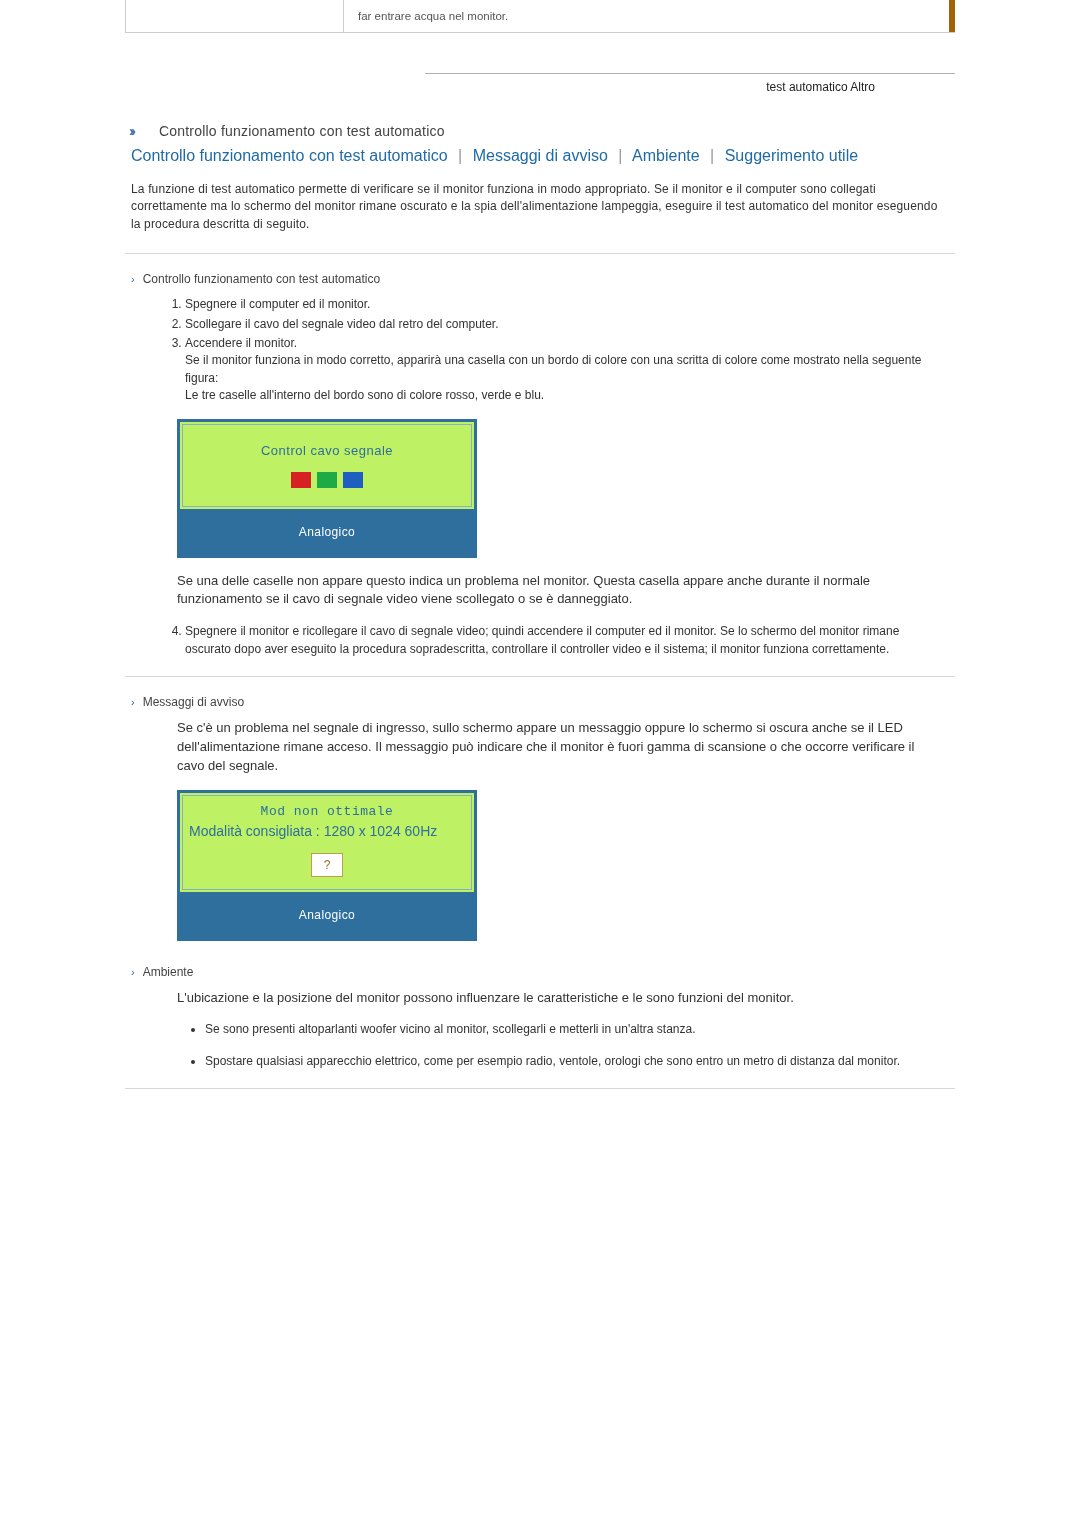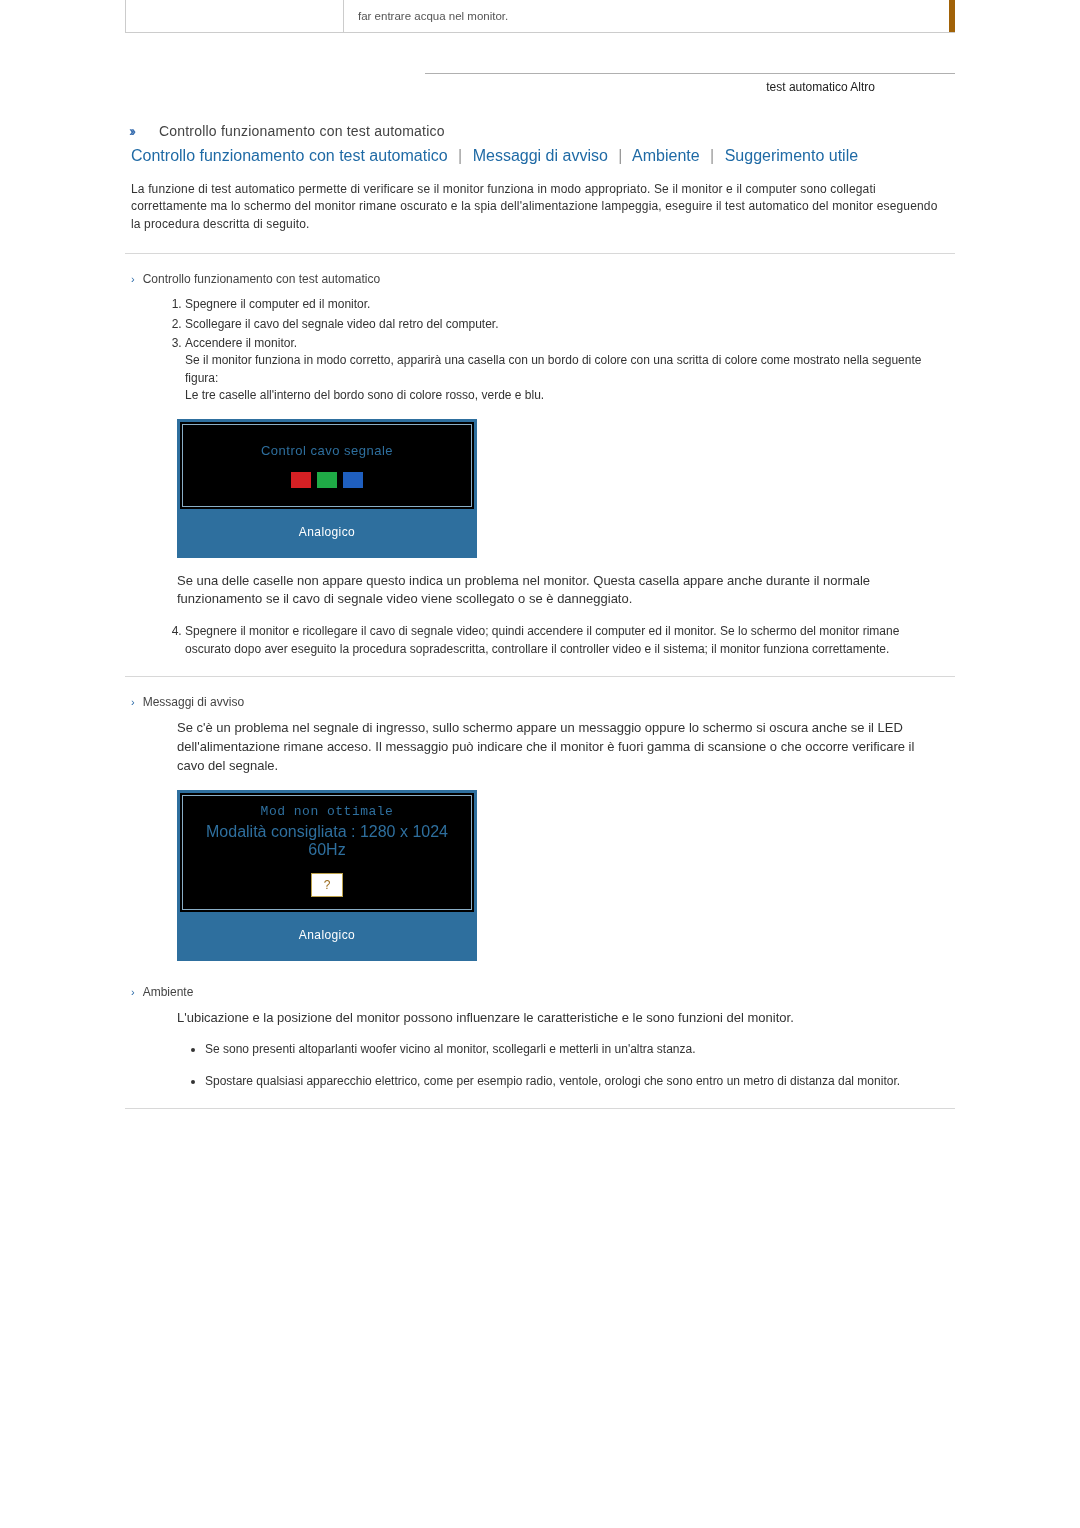--- a/index.html
+++ b/index.html
@@ -120,38 +120,38 @@
     padding: 0 20px 0 52px;
     font-size: 13px;
     color: #333;
     line-height: 1.45;
     margin: 8px 0 14px 0;
   }
   .monitor-dialog {
     margin: 14px 0 14px 52px;
     width: 300px;
     border: 3px solid #2e6f9e;
-    background: #000000;
+    background: #bef264;
     box-sizing: border-box;
   }
   .monitor-inner {
     border: 1px solid #8aaec6;
     margin: 2px;
   }
   .dlg-title {
     color: #2e6f9e;
     text-align: center;
     font-size: 13px;
     padding: 18px 6px 10px 6px;
     letter-spacing: 0.5px;
   }
   .dlg-sub {
     color: #2e6f9e;
-    text-align: center;
-    font-size: 16px;
+    text-align: left;
+    font-size: 14px;
     padding: 2px 6px 8px 6px;
   }
   .color-row {
     display: flex;
     justify-content: center;
     gap: 6px;
     padding: 4px 0 18px 0;
   }
   .swatch { width: 20px; height: 16px; }
   .sw-red { background: #d62024; }

